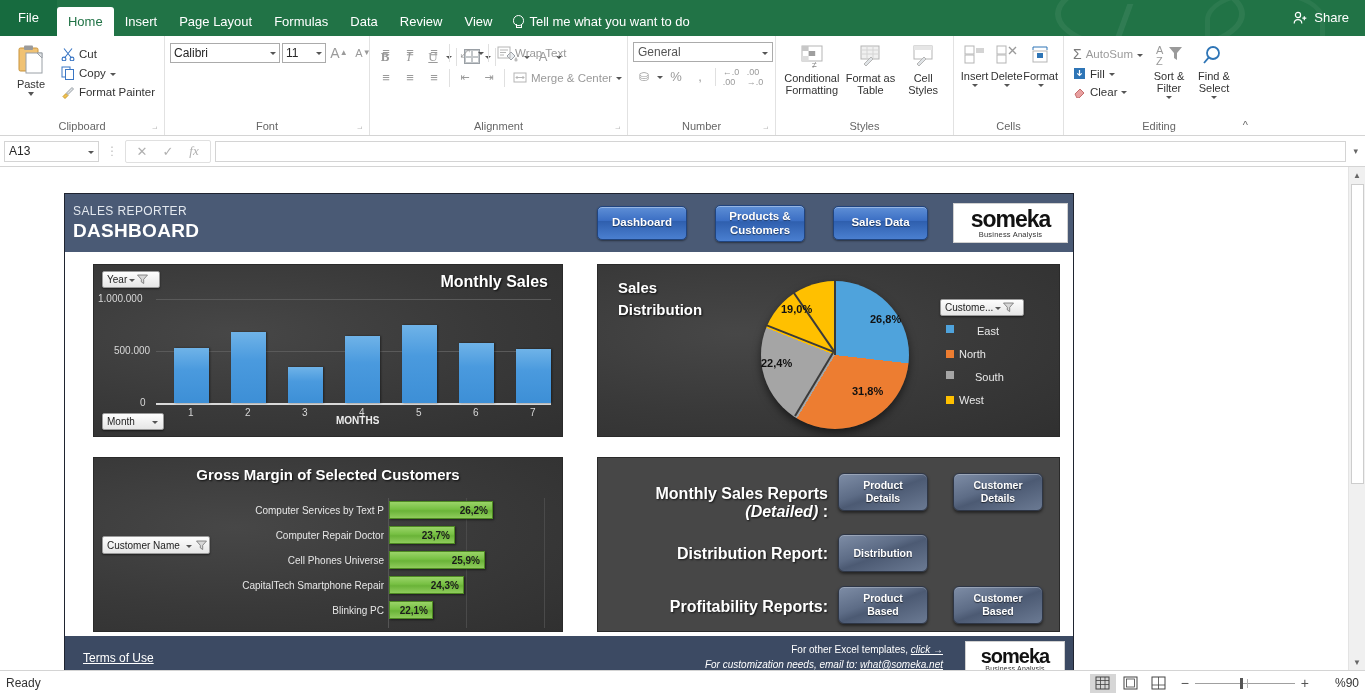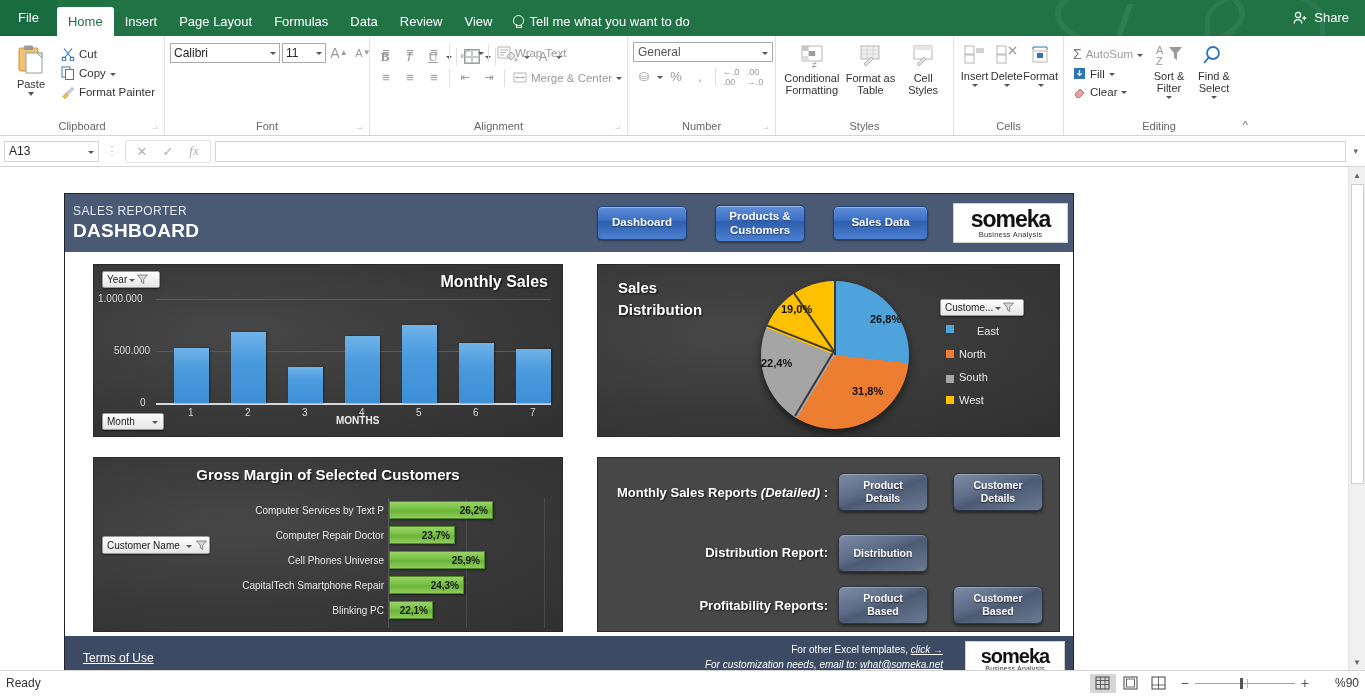--- a/index.html
+++ b/index.html
@@ -101,21 +101,21 @@
   .bar { position:absolute; background:linear-gradient(180deg,#6fb3e8 0%,#4a9ade 40%,#3d8fd6 100%); box-shadow:1px 0 2px rgba(0,0,0,.45); }
   .gline { position:absolute; height:1px; background:#5a5a5a; }
   .axlbl { position:absolute; color:#d8d8d8; font-size:10px; }
 
   
   .hbar { position:absolute; background:linear-gradient(180deg,#9ad468 0%,#77c043 45%,#6ab338 55%,#8fcc5c 100%); border:1px solid #4e8a22; box-shadow:1px 1px 2px rgba(0,0,0,.5); display:flex; align-items:center; justify-content:flex-end; }
   .hbar span { font-size:10px; font-weight:bold; color:#1b1b1b; padding-right:4px; }
   .hlbl { position:absolute; color:#e6e6e6; font-size:10px; text-align:right; }
 
   
-  .rptlbl { position:absolute; color:#fff; font-weight:bold; font-size:13px; text-shadow:1px 1px 2px rgba(0,0,0,.7); text-align:right; }
+  .rptlbl { position:absolute; color:#fff; font-weight:bold; font-size:16px; text-shadow:1px 1px 2px rgba(0,0,0,.7); text-align:right; }
   .rptbtn { position:absolute; border-radius:6px; color:#fff; font-weight:bold; font-size:10.5px; text-align:center; display:flex; align-items:center; justify-content:center; line-height:1.2; cursor:pointer;
     background:linear-gradient(160deg,#7e8da6 0%,#5d6c86 40%,#4c5a73 52%,#6b7a93 100%);
     border:1px solid #2e3murky; border:1px solid #2e3646; box-shadow:0 2px 3px rgba(0,0,0,.5), inset 0 1px 0 rgba(255,255,255,.25); text-shadow:0 1px 1px rgba(0,0,0,.6); }
 
   .dfoot { position:absolute; left:0; bottom:0; width:1008px; height:47px; background:#3c4a63; }
   .terms { position:absolute; left:18px; top:15px; color:#fff; font-size:12px; text-decoration:underline; cursor:pointer; }
   .footline { position:absolute; color:#fff; font-size:10px; text-align:right; }
   .footlink { color:#fff; text-decoration:underline; font-style:italic; }
 
   
@@ -543,21 +543,21 @@
           </div>
 
           <div style="position:absolute;left:348px;top:60px;display:flex;align-items:flex-start;gap:23px">
             <span style="width:8px;height:8px;background:#4FA3DC;display:inline-block"></span>
             <span style="color:#e8e8e8;font-size:11px">East</span>
           </div>
           <div style="position:absolute;left:348px;top:83px;display:flex;align-items:center;gap:5px">
             <span style="width:8px;height:8px;background:#ED7D31;display:inline-block"></span>
             <span style="color:#e8e8e8;font-size:11px">North</span>
           </div>
-          <div style="position:absolute;left:348px;top:106px;display:flex;align-items:flex-end;gap:5px">
+          <div style="position:absolute;left:348px;top:106px;display:flex;align-items:flex-start;gap:21px">
             <span style="width:8px;height:8px;background:#A5A5A5;display:inline-block"></span>
             <span style="color:#e8e8e8;font-size:11px">South</span>
           </div>
           <div style="position:absolute;left:348px;top:129px;display:flex;align-items:center;gap:5px">
             <span style="width:8px;height:8px;background:#FFC000;display:inline-block"></span>
             <span style="color:#e8e8e8;font-size:11px">West</span>
           </div>
         </div>
 
         <div class="panel outline" style="left:28px;top:263px;width:470px;height:175px">

